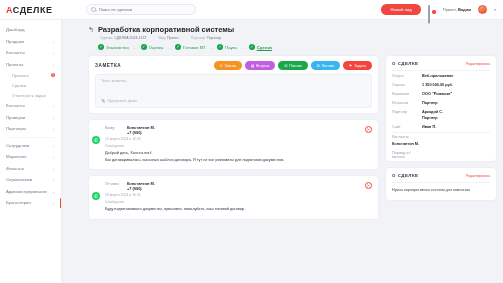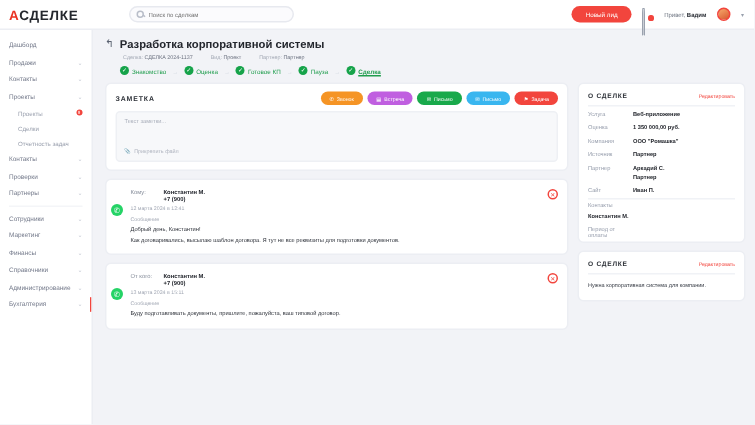--- a/index.html
+++ b/index.html
@@ -48,21 +48,21 @@
   }
   .bell .dot { position: absolute; right: 0; bottom: 0; width: 3.5px; height: 3.5px;
     background: #f2453d; border-radius: 50%; }
   .uname { font-size: 4px; color: #6d7480; white-space: nowrap; }
   .uname b { color: #2b2f36; }
   .avatar { width: 9px; height: 9px; border-radius: 50%;
     background: linear-gradient(150deg,#f6a96b,#d8572f); border: 1px solid #f2453d; }
   .caret { font-size: 4px; color: #9aa1ae; }
 
   
-  .body { display: flex; flex: 1; min-height: 0; }
+  .body { display: flex; flex: 1; min-height: 0; gap: 18px; }
 
   
   .sidebar {
     width: 62px; background: #ffffff; border-right: 1px solid #eceef3;
     padding-top: 4px; flex: 0 0 62px; overflow: hidden; position: relative;
   }
   .nav-item {
     display: flex; align-items: center; height: 11.5px; padding: 0 6px;
     font-size: 4.3px; color: #73798a; white-space: nowrap;
   }

